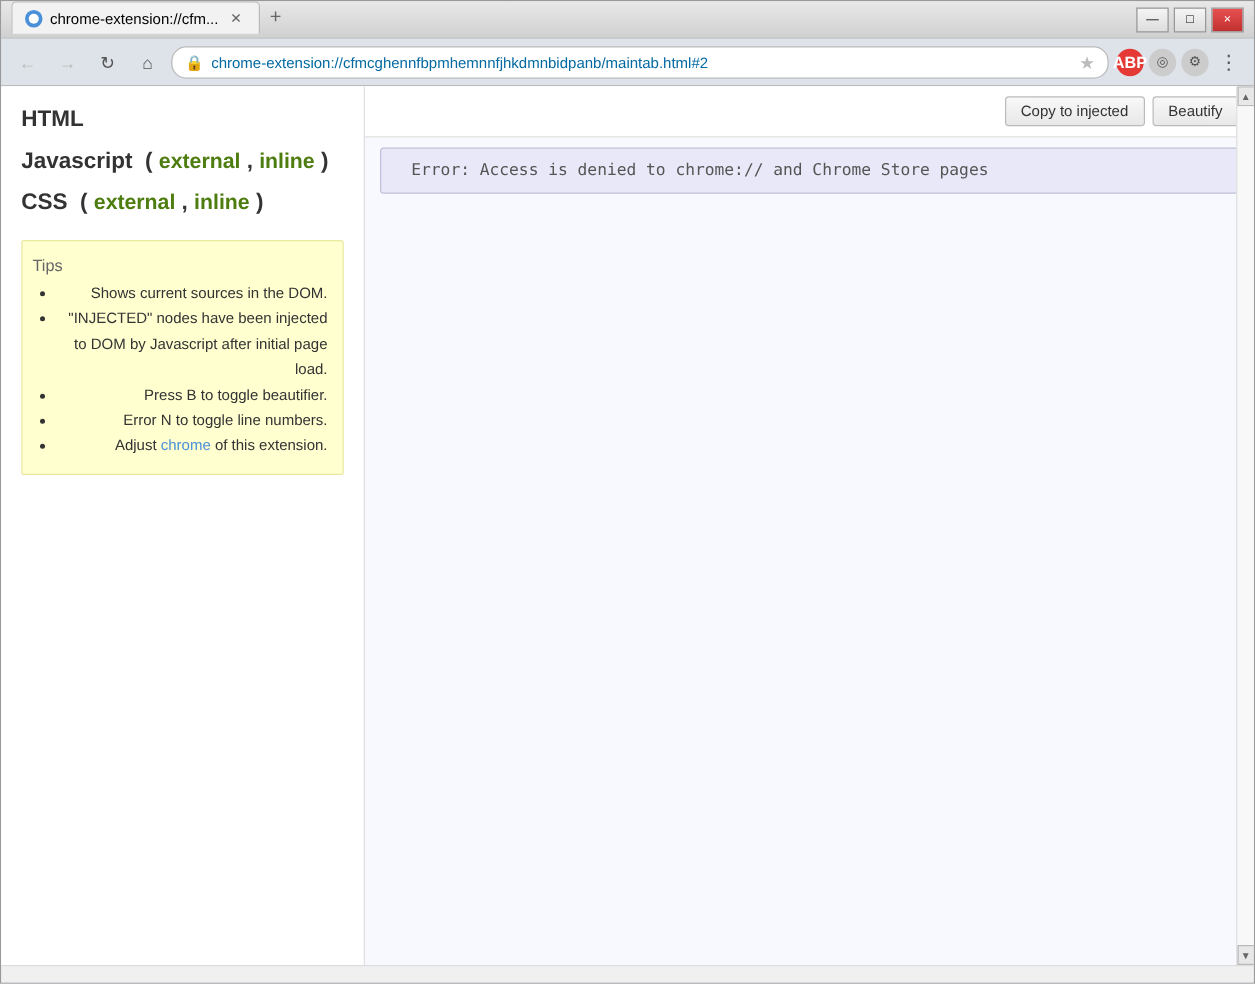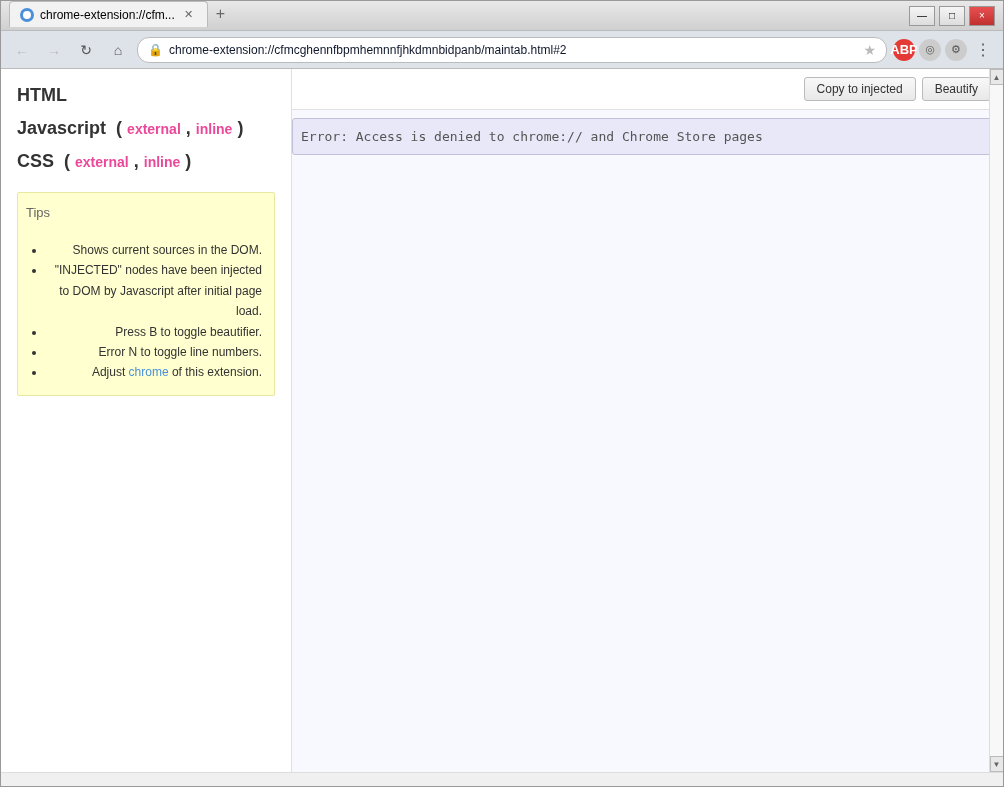--- a/index.html
+++ b/index.html
@@ -137,21 +137,21 @@
     }
     .address-lock {
       color: #555;
       font-size: 12px;
     }
     .address-bar {
       flex: 1;
       border: none;
       outline: none;
       font-size: 12px;
-      color: #0f172a;
+      color: #0369a1;
       background: transparent;
     }
     .address-star {
       color: #bbb;
       font-size: 14px;
       cursor: pointer;
     }
     .nav-right {
       display: flex;
       gap: 4px;
@@ -207,37 +207,37 @@
       overflow-y: auto;
     }
 
     .section-title {
       font-size: 18px;
       font-weight: bold;
       color: #333;
       margin-bottom: 12px;
     }
     .section-title .link-label {
-      color: #ec4899;
+      color: #4d7c0f;
       cursor: pointer;
       text-decoration: none;
-      font-size: 14px;
+      font-size: 17px;
     }
 
     .tips-box {
       margin-top: 20px;
       background: #ffffd0;
       border: 1px solid #e8e8a0;
       padding: 12px 12px 12px 8px;
       border-radius: 2px;
     }
     .tips-title {
       font-size: 13px;
       color: #666;
-      margin-bottom: 20px;
+      margin-bottom: 4px;
     }
     .tips-list {
       list-style: disc;
       padding-left: 20px;
       color: #333;
       font-size: 12px;
       line-height: 1.7;
       text-align: right;
     }
     .tips-list a {
@@ -267,22 +267,22 @@
       padding: 4px 12px;
       border: 1px solid #bbb;
       background: linear-gradient(to bottom, #f8f8f8, #e8e8e8);
       cursor: pointer;
       font-size: 12px;
       color: #333;
       border-radius: 3px;
     }
 
     .error-box {
-      margin: 8px 0;
-      padding: 10px 8px;
+      margin: 8px 12px;
+      padding: 10px 24px;
       background: #e8e8f8;
       border: 1px solid #c0c0d8;
       border-radius: 3px;
       font-size: 13px;
       color: #555;
       font-family: monospace;
     }
 
     
     .right-panel-scrollbar {

